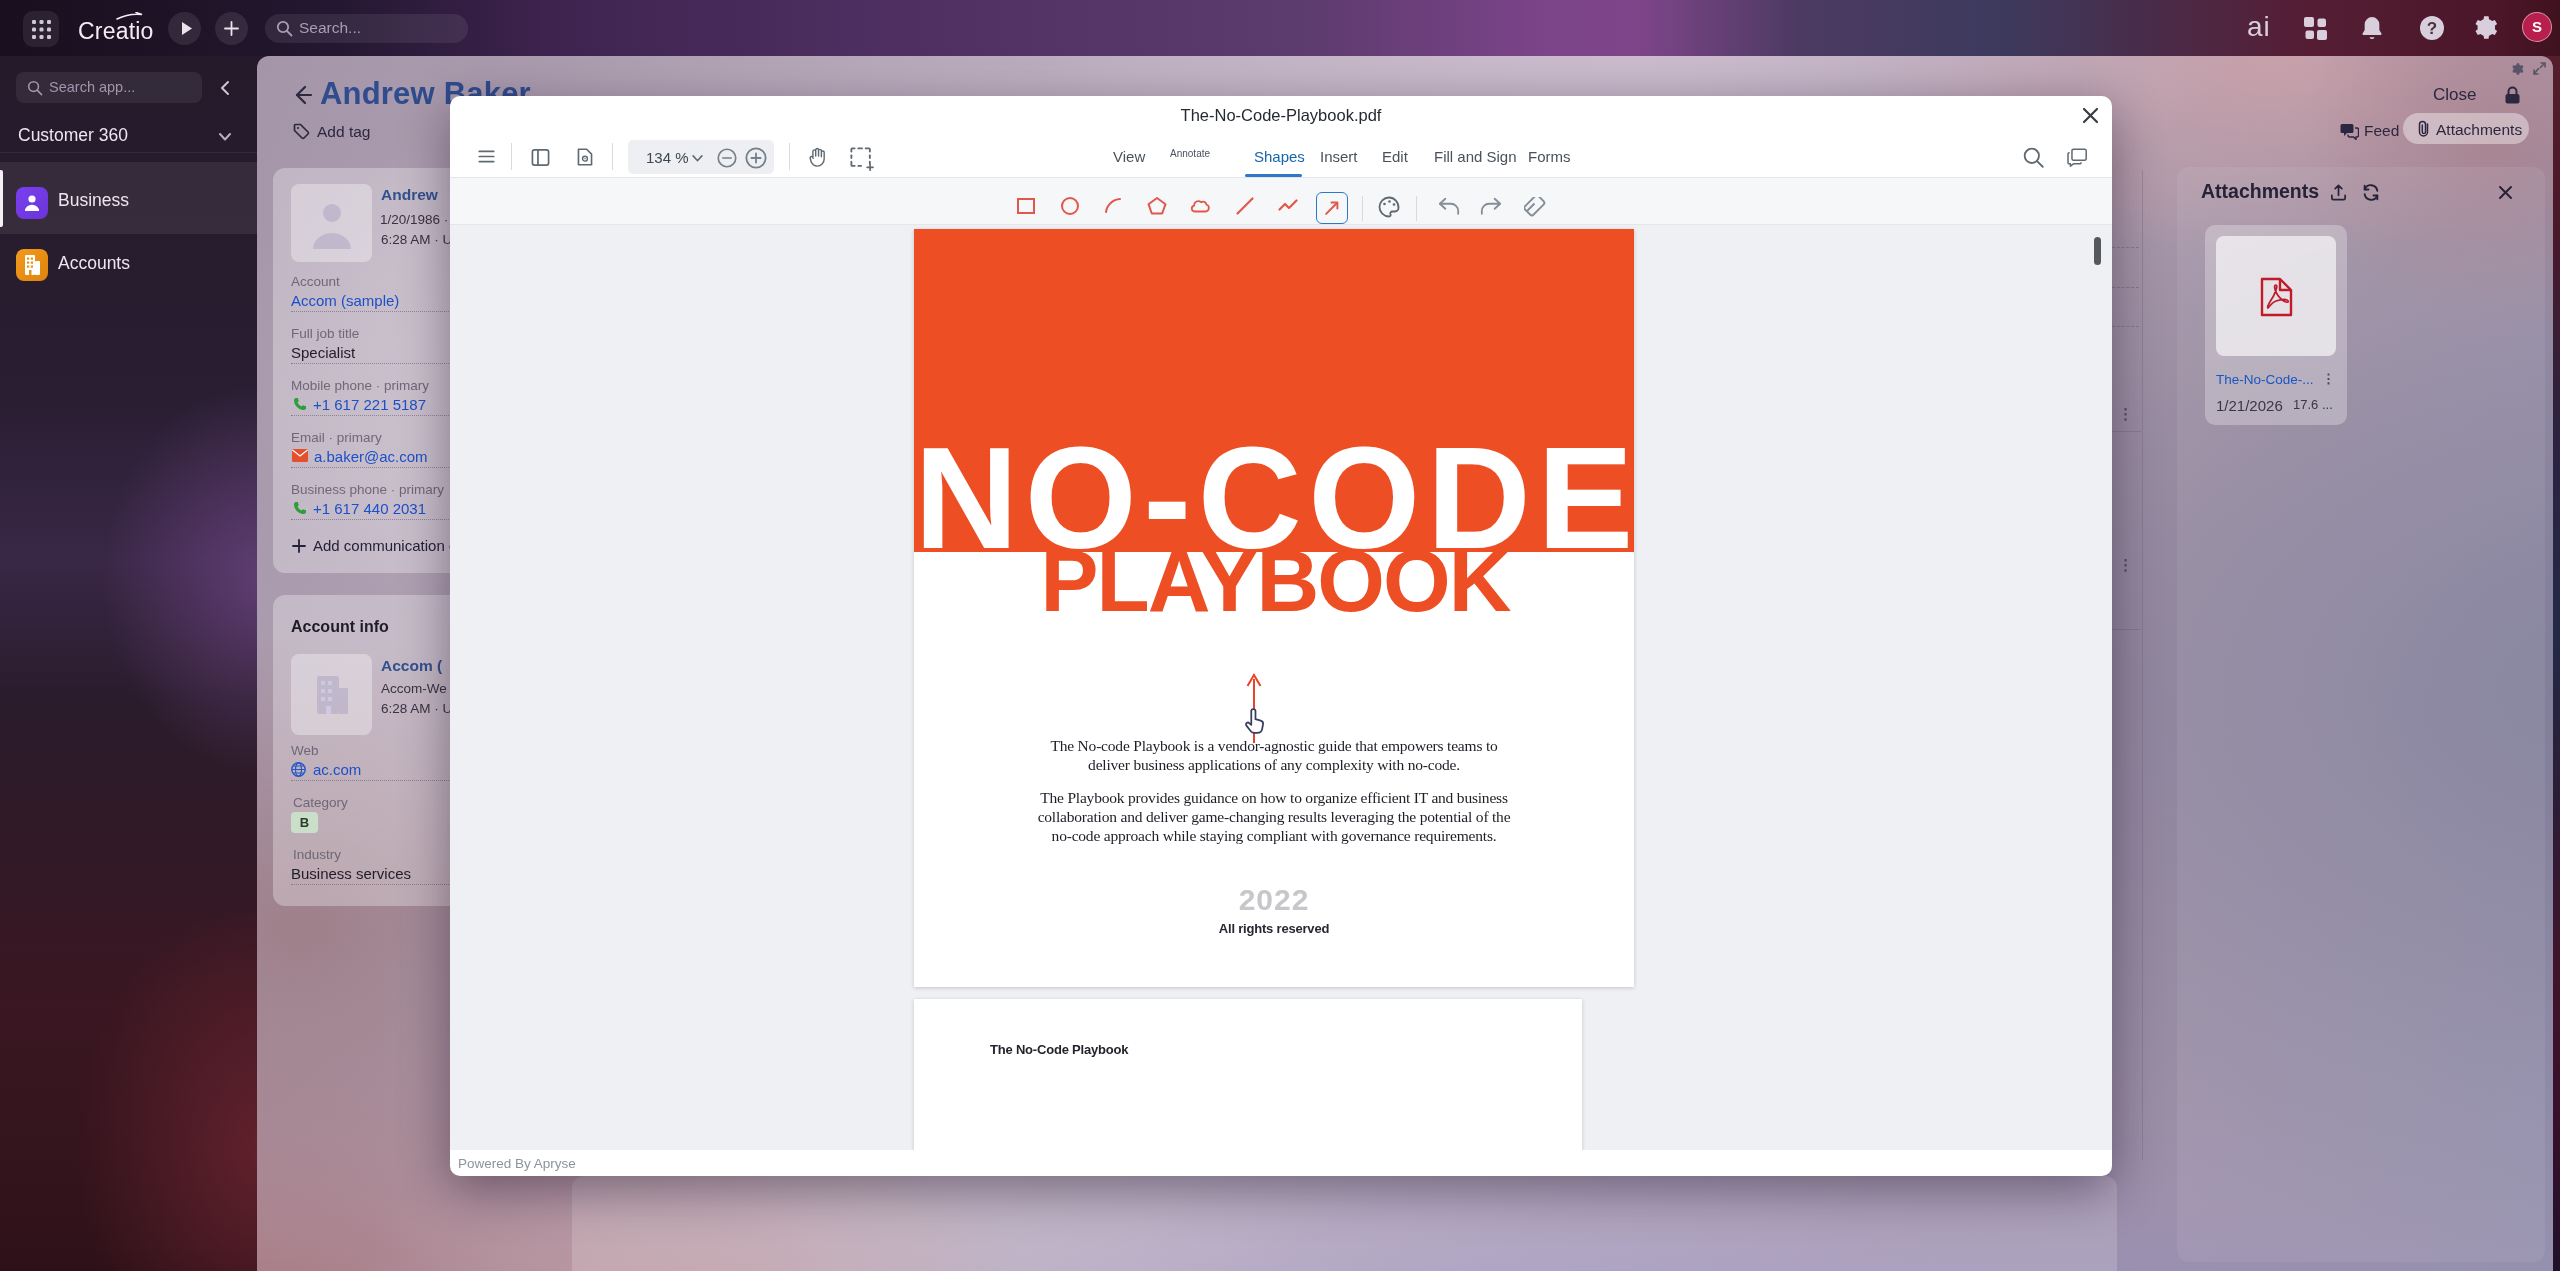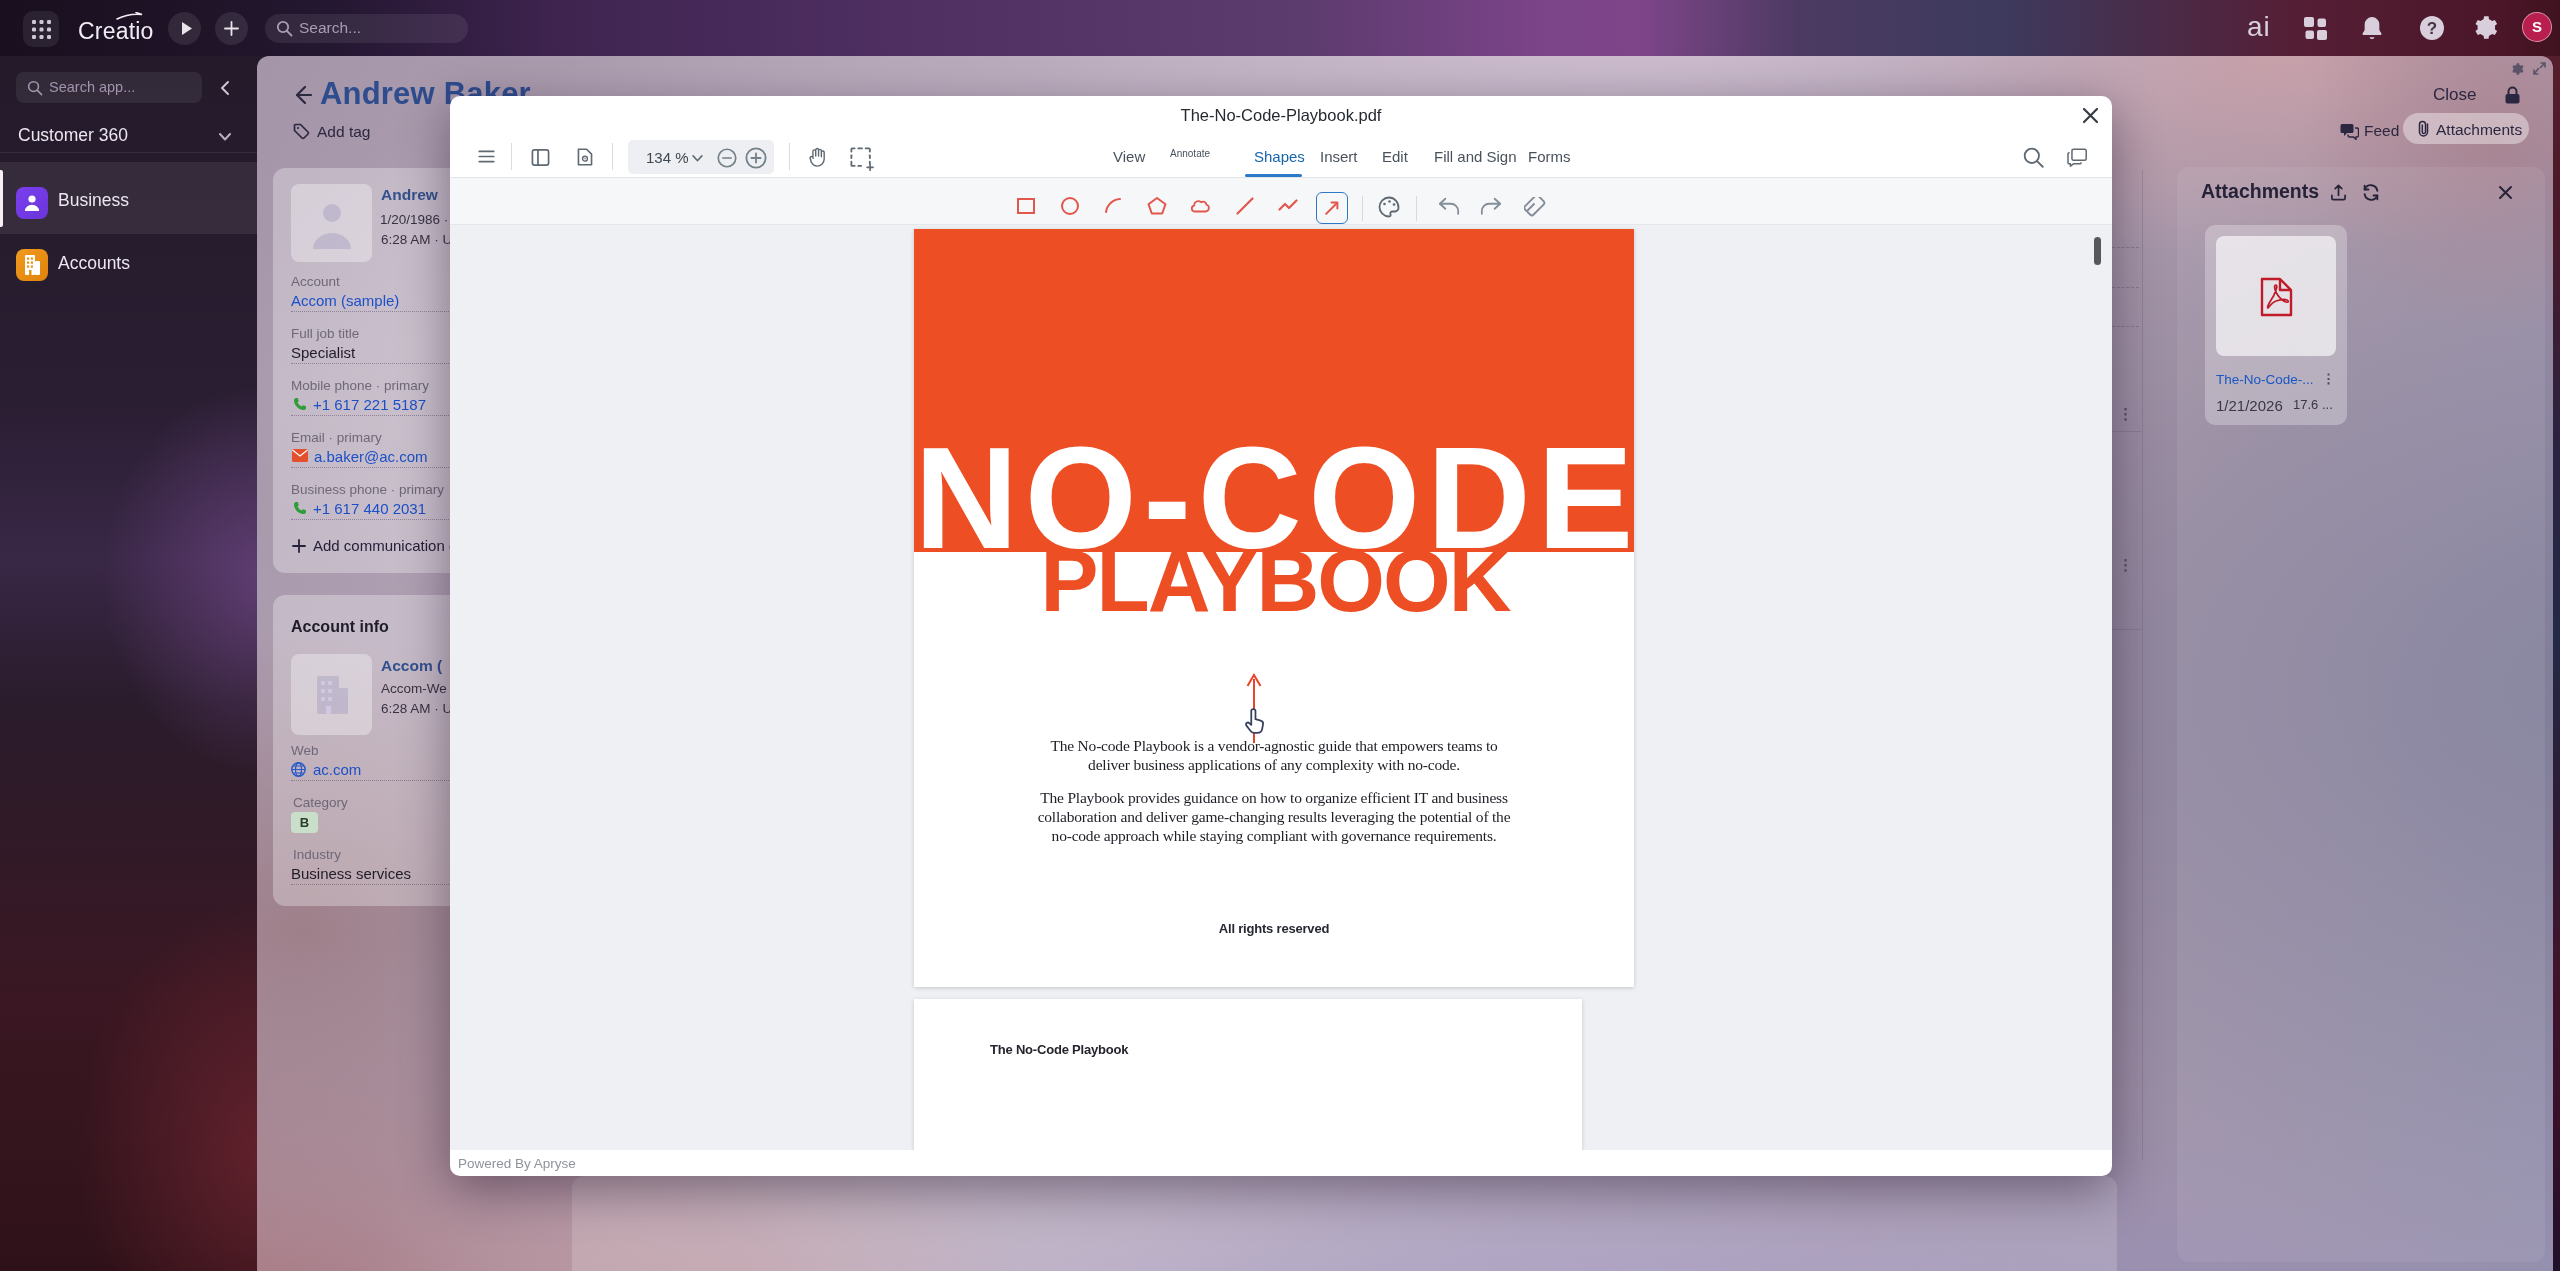--- a/index.html
+++ b/index.html
@@ -418,20 +418,21 @@
         <div class="abs" style="left:1px;top:302px;width:720px;font-size:87px;font-weight:700;color:#ee4e23;letter-spacing:-2px;text-align:center;white-space:nowrap;">PLAYBOOK</div>
         <svg class="abs" style="left:330px;top:444px;" width="20" height="72" viewBox="0 0 20 72">
             <path d="M10 6 V70" stroke="#e8432c" stroke-width="2"></path>
             <path d="M3.5 13 L10 2 L16.5 13" fill="none" stroke="#e8432c" stroke-width="2"></path>
           </svg>
         <svg class="abs" style="left:330px;top:477px;" width="21" height="28" viewBox="0 0 26 34">
             <path d="M9 20 V6 a2.6 2.6 0 0 1 5.2 0 V16 l6.5 1.8 a4 4 0 0 1 2.9 4.3 L22.5 28 a6 6 0 0 1 -6 5 h-3.6 a6 6 0 0 1 -4.7-2.3 L3 24 a2.3 2.3 0 0 1 3.6-2.9 L9 23z" fill="#fff" stroke="#39405e" stroke-width="2.2" stroke-linejoin="round"></path>
           </svg>
         <div class="abs" style="left:0;top:507px;width:720px;font-size:15.5px;line-height:19px;color:#1d1e26;text-align:center;font-family:'Liberation Serif',serif;letter-spacing:-0.2px;">The No-code Playbook is a vendor-agnostic guide that empowers teams to<br>deliver business applications of any complexity with no-code.</div>
         <div class="abs" style="left:0;top:559px;width:720px;font-size:15.5px;line-height:19px;color:#1d1e26;text-align:center;font-family:'Liberation Serif',serif;letter-spacing:-0.2px;">The Playbook provides guidance on how to organize efficient IT and business<br>collaboration and deliver game-changing results leveraging the potential of the<br>no-code approach while staying compliant with governance requirements.</div>
+        <div class="abs" style="left:0;top:654px;width:720px;font-size:30px;font-weight:700;color:#c7c7cb;letter-spacing:1px;text-align:center;">2022</div>
         <div class="abs" style="left:0;top:692px;width:720px;font-size:13px;font-weight:600;color:#262832;letter-spacing:-0.2px;text-align:center;">All rights reserved</div>
       </div>
 
       <div class="abs" style="left:464px;top:774px;width:668px;height:160px;background:#fff;box-shadow:0 1px 4px rgba(0,0,0,.18);">
         <div class="abs" style="left:76px;top:43px;font-size:13px;font-weight:600;color:#23242c;letter-spacing:-0.2px;">The No-Code Playbook</div>
       </div>
 
       <div class="abs" style="left:1644px;top:12px;width:7px;height:28px;border-radius:4px;background:#55585d;"></div>
     </div>
 

